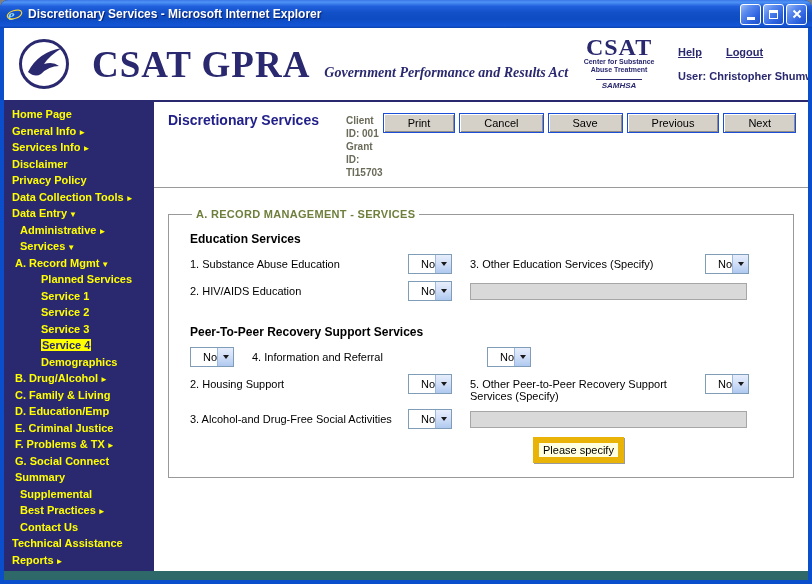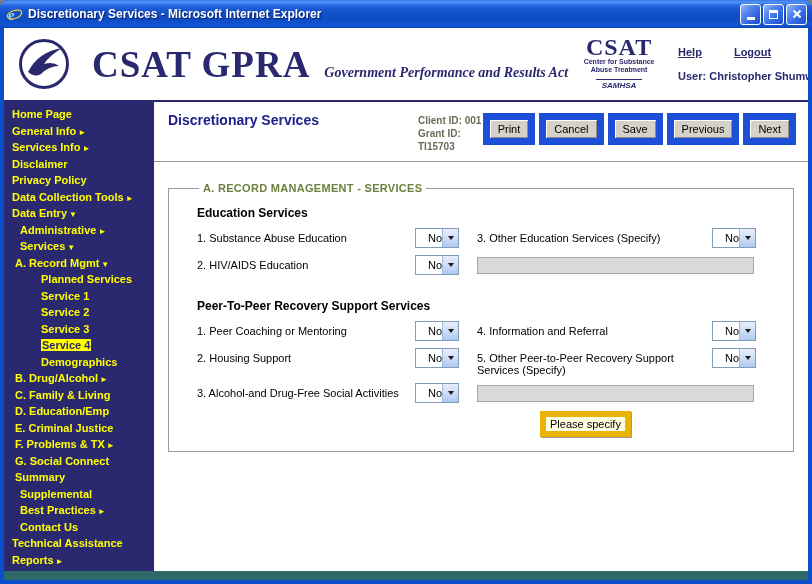--- a/index.html
+++ b/index.html
@@ -63,21 +63,21 @@
     font-family:"Liberation Serif", serif; font-style:italic; font-weight:bold;
     font-size:14px; color:#2A296F; margin-left:14px;margin-top:20px;
   }
   .csat-logo { margin-left:auto; text-align:center; color:#2A296F; width:102px; flex:none; }
   .csat-logo .t { font-family:"Liberation Serif", serif; font-weight:bold; font-size:24px; line-height:22px; letter-spacing:1px; }
   .csat-logo .s { font-size:7px; line-height:8px; font-weight:bold; }
   .csat-logo .sam { font-size:8px; font-style:italic; font-weight:bold; border-top:1px solid #2A296F; display:inline-block; padding:1px 6px 0; margin-top:1px;text-align:right; }
   .account { width:172px; margin-left:8px; font-size:11px; color:#2A296F; flex:none; padding-right:4px; }
   .account .links { display:flex; }
   .account .links a { color:#2A296F; font-weight:bold; text-decoration:underline; cursor:pointer; }
-  .account .links a + a { margin-left:32px; }
+  .account .links a + a { margin-left:24px; }
   .account .user { margin-top:12px; font-weight:bold; white-space:nowrap; }
 
   
   .body-row { flex:1; display:flex; min-height:0; }
 
   .sidebar { width:150px; flex:none; background:#2A296F; padding-top:5px; }
   .side-item {
     font-size:11px; font-weight:bold; color:#FFFF00;
     line-height:14.5px; white-space:nowrap; cursor:pointer;
   }
@@ -88,27 +88,27 @@
   .s-arrow { font-size:8px; margin-left:2px; }
   .side-item.selected .s-lbl { background:#FFFF00; color:#2A296F; padding:0 1px; }
 
   .main { flex:1; background:#fff; overflow:hidden; }
   .main-top { display:flex; align-items:flex-start; padding:10px 12px 0 14px; }
   .page-title { font-size:14px; font-weight:bold; color:#21208B; width:250px; margin:0; }
   .ids { flex:1; font-size:10px; font-weight:bold; color:#6B6B5A; line-height:13px; padding-top:2px; }
   .btns { display:flex; gap:4px; padding-top:1px; }
   button.xp {
     font-family:inherit; font-size:11px; color:#000;
-    background:#D5D1C8; border:7px solid #1d4ed8;
+    background:#D5D1C8; border:1px solid #1d4ed8;
     box-shadow:inset 1px 1px 0 #fff, inset -1px -1px 0 #8F8D85;
-    padding:3px 8px; cursor:pointer; white-space:nowrap;
+    padding:3px 24px; cursor:pointer; white-space:nowrap;
   }
   .sep { border-top:1px solid #9A9A9A; margin-top:8px; }
 
-  fieldset.rec { margin:20px 14px 12px; border:1px solid #999; padding:2px 28px 14px; }
+  fieldset.rec { margin:20px 14px 12px; border:1px solid #999; padding:2px 21px 14px; }
   legend.rec-legend {
     font-size:11px; font-weight:bold; color:#6E7F3C;
     padding:0 4px; margin-left:2px; letter-spacing:.3px;
   }
   .group-heading { font-size:12px; font-weight:bold; color:#000; margin:10px 0 8px; }
   .gh2 { margin-top:24px; }
 
   .frow { display:flex; align-items:flex-start; margin:7px 0; }
   .c1 { width:218px; font-size:11px; color:#000; padding-top:4px; }
   .c2 { width:62px; flex:none; }
@@ -275,21 +275,20 @@
                 </span>
             </div>
             <div class="c4">
               <input class="dis" disabled="" value="" style="">
             </div>
           </div>
 
           <div class="group-heading gh2">Peer-To-Peer Recovery Support Services</div>
 
           <div class="frow">
-            <div class="c1">1. Peer Coaching or Mentoring</div>
             <div class="c2">
               <span class="xselect">
                   <span class="val">No</span>
                   <span class="dd">
                     <span class="tri"></span>
                   </span>
                 </span>
             </div>
             <div class="c3">4. Information and Referral</div>
             <div class="c4">

